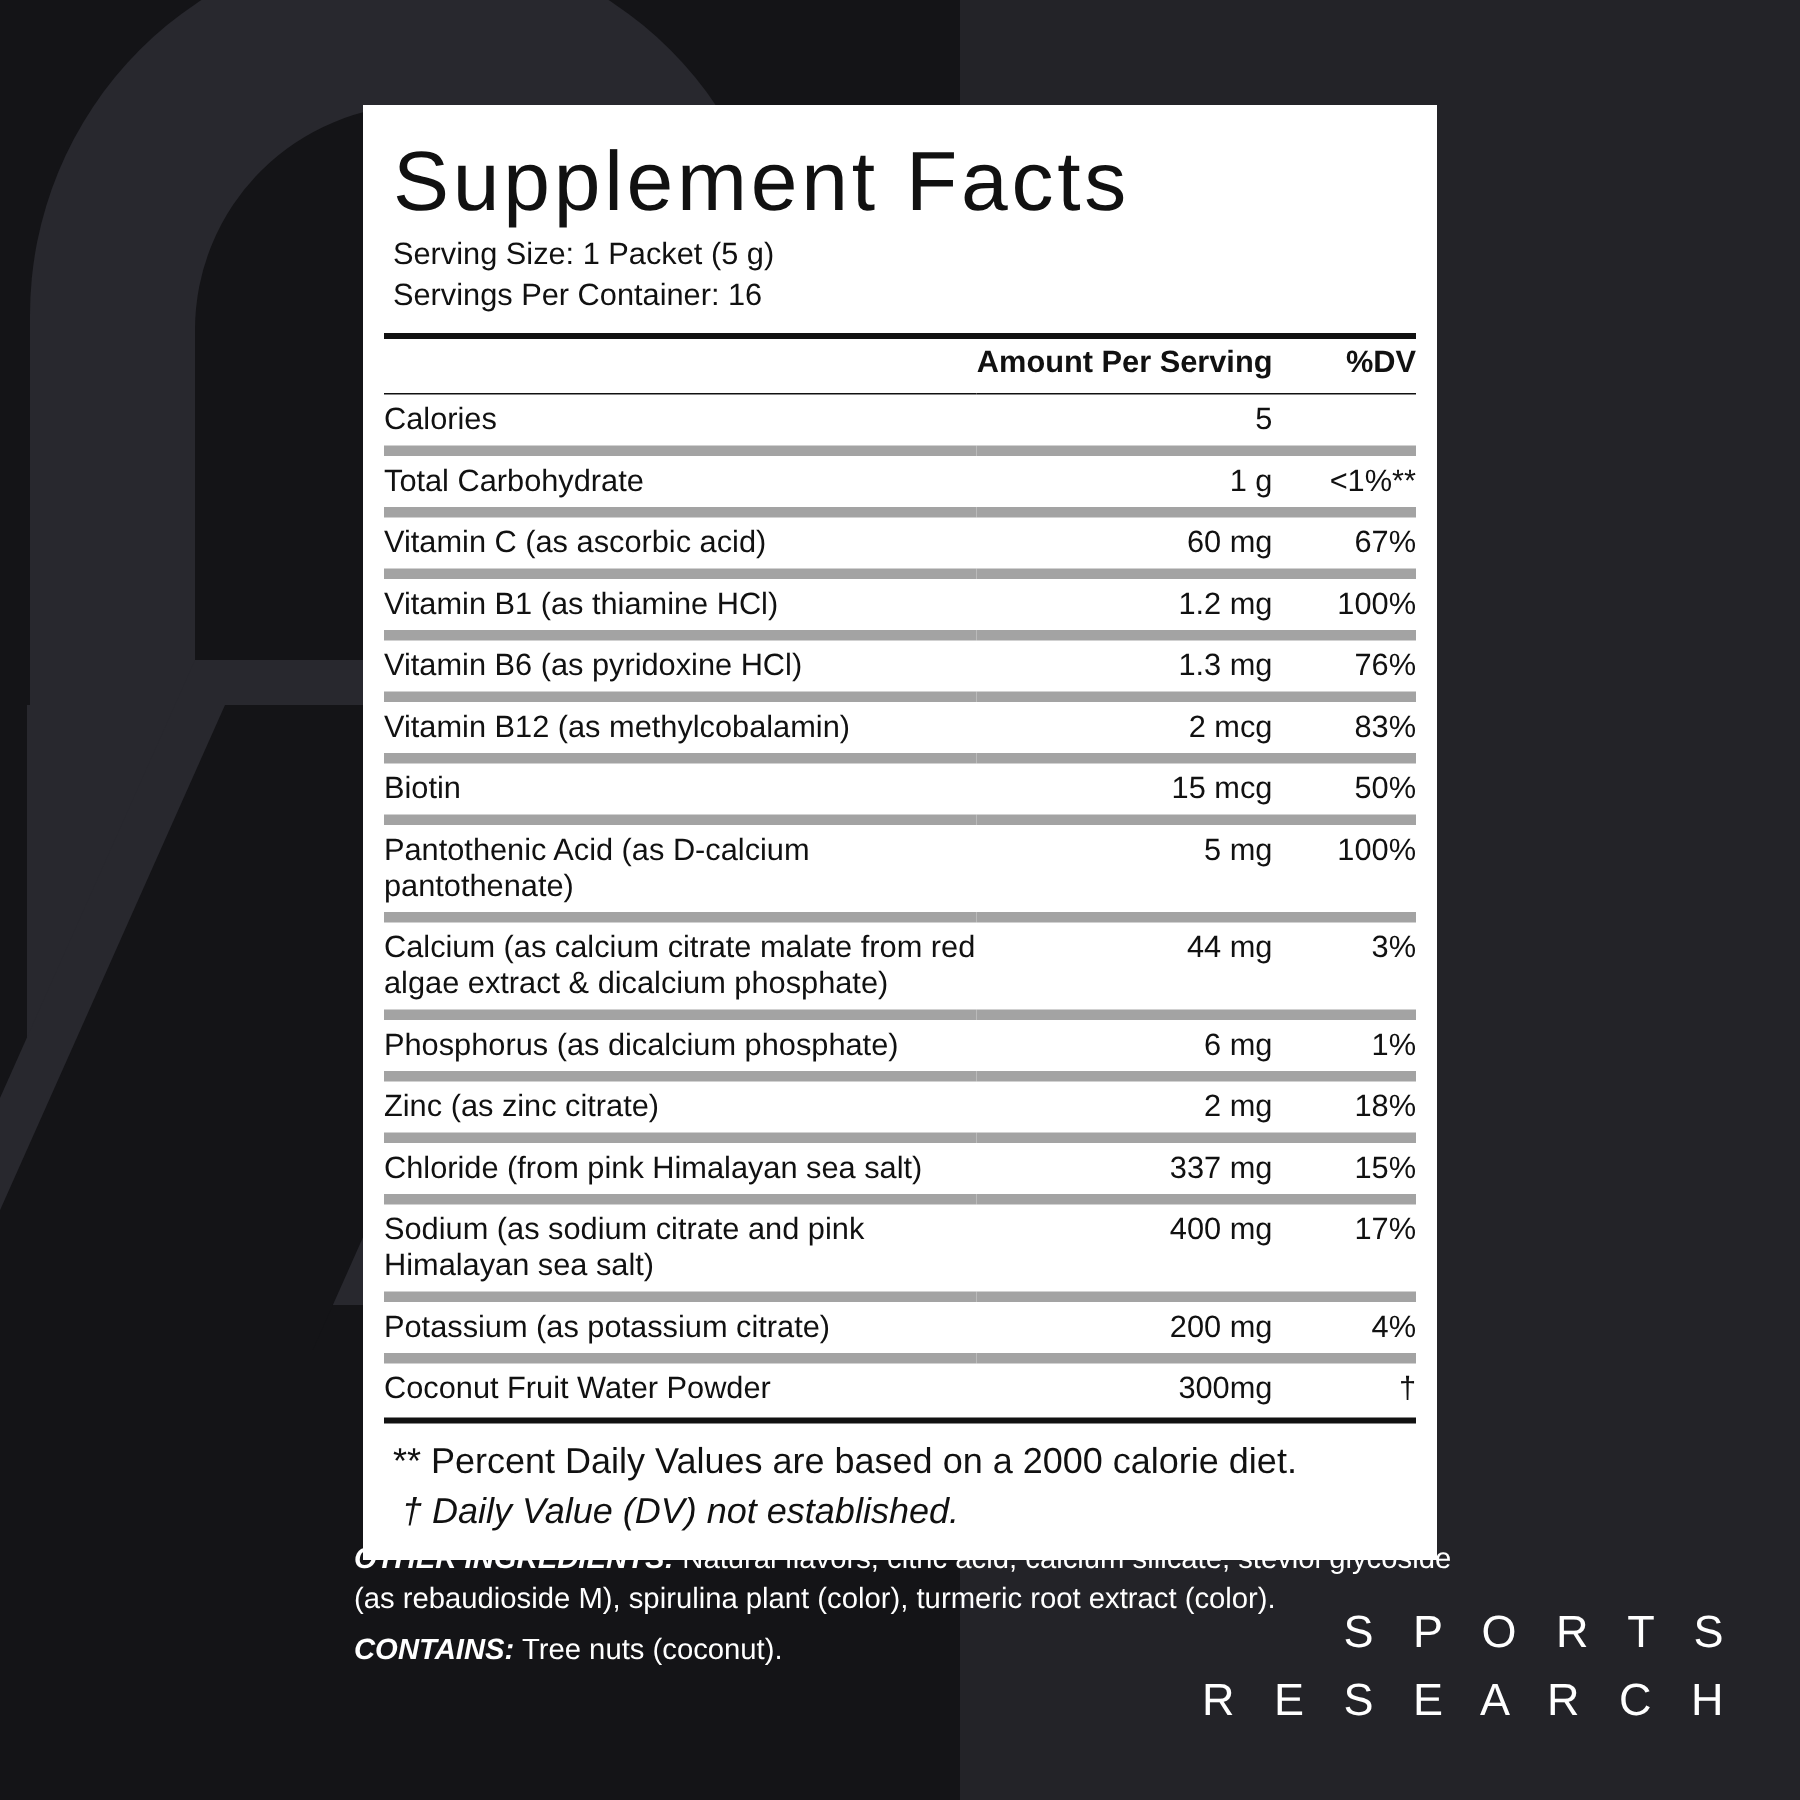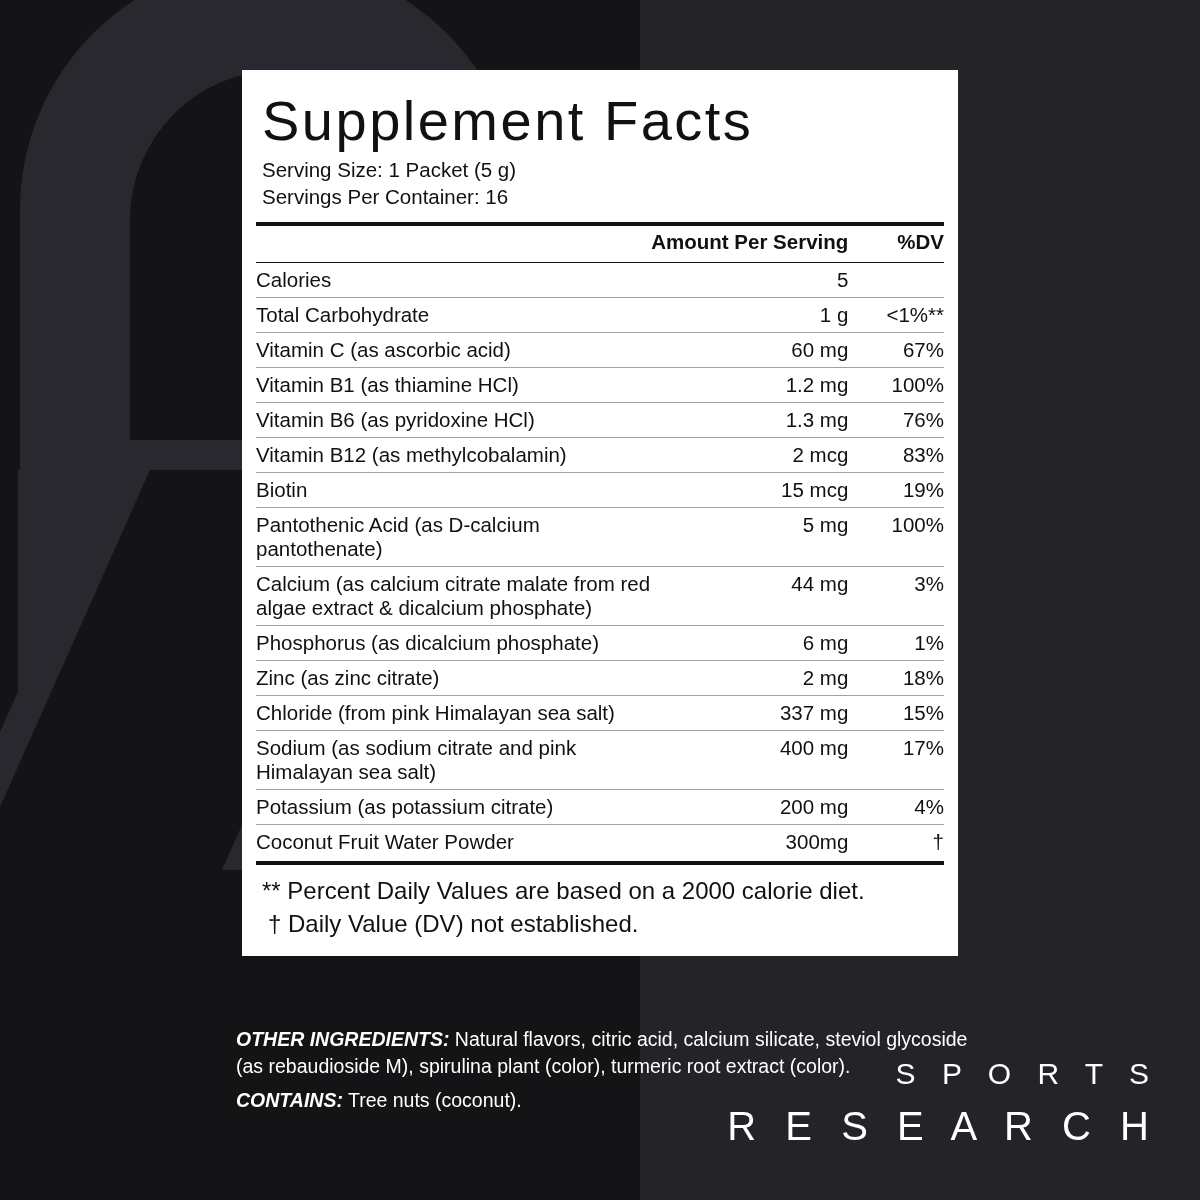--- a/index.html
+++ b/index.html
@@ -99,30 +99,30 @@
   }
   table.facts thead th {
     font-weight: 700;
     text-align: right;
     padding-bottom: 8px;
     padding-top: 4px;
   }
   .col-name { text-align: left; padding-left: 6px; width: 58%; }
   .col-amt { text-align: right; width: 28%; padding-right: 8px; white-space: nowrap; }
   .col-dv { text-align: right; width: 14%; padding-right: 6px; white-space: nowrap; }
-  tbody tr td { border-top: 1px solid #a3a3a3; }
+  tbody tr td { border-top: 7px solid #a3a3a3; }
   tbody tr:first-child td { border-top: 1px solid #111; }
   .footnote-rule { border-top: 4px solid #111; margin-top: 2px; }
   .footnotes {
     font-size: 24px;
     line-height: 1.38;
     padding: 9px 6px 0 6px;
     color: #111;
   }
-  .footnotes .fn2 { padding-left: 6px; }
+  .footnotes .fn2 { padding-left: 6px; font-style: italic; }
 
   
   .ingredients {
     position: absolute;
     left: 236px; top: 1026px;
     width: 740px;
     color: #ffffff;
     font-size: 19.5px;
     line-height: 1.36;
   }
@@ -130,21 +130,21 @@
   .ingredients .block { margin-bottom: 8px; }
 
   
   .brand {
     position: absolute;
     right: 42px; bottom: 44px;
     text-align: right;
     color: #ffffff;
   }
   .brand .l1 { font-size: 30px; letter-spacing: 9px; line-height: 1.5; }
-  .brand .l2 { font-size: 40px; letter-spacing: 9px; line-height: 1.5; }
+  .brand .l2 { font-size: 30px; letter-spacing: 9px; line-height: 1.5; }
 </style>
 </head>
 <body>
 
 <div id="page">
 
   <div class="bg-shape bg-dark-panel"></div>
   <div class="bg-shape bg-right-panel"></div>
   <div class="bg-shape bg-r-top"></div>
   <div class="bg-shape bg-r-inner"></div>
@@ -195,21 +195,21 @@
               <td class="col-dv">76%</td>
             </tr>
             <tr>
               <td class="col-name">Vitamin B12 (as methylcobalamin)</td>
               <td class="col-amt">2 mcg</td>
               <td class="col-dv">83%</td>
             </tr>
             <tr>
               <td class="col-name">Biotin</td>
               <td class="col-amt">15 mcg</td>
-              <td class="col-dv">19%</td>
+              <td class="col-dv">50%</td>
             </tr>
             <tr>
               <td class="col-name">Pantothenic Acid (as D-calcium pantothenate)</td>
               <td class="col-amt">5 mg</td>
               <td class="col-dv">100%</td>
             </tr>
             <tr>
               <td class="col-name">Calcium (as calcium citrate malate from red algae extract &amp; dicalcium phosphate)</td>
               <td class="col-amt">44 mg</td>
               <td class="col-dv">3%</td>

